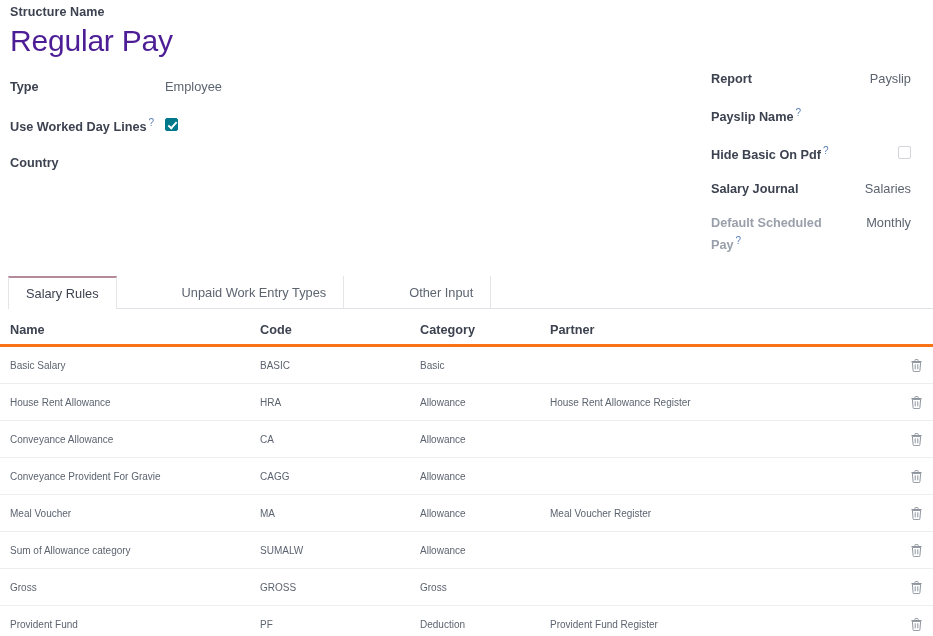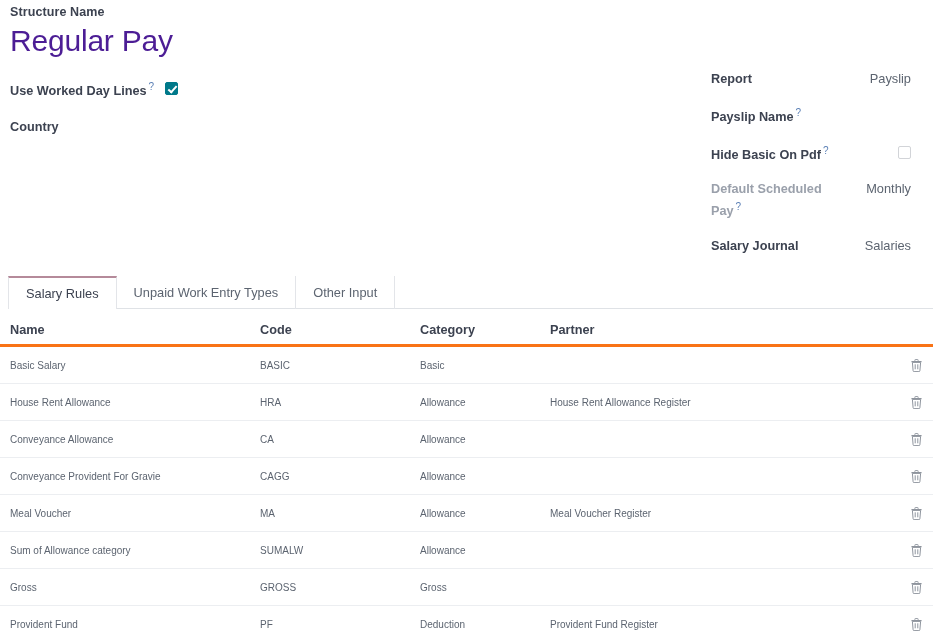--- a/index.html
+++ b/index.html
@@ -129,20 +129,21 @@
   
   .tabbar {
     position: absolute;
     left: 8px;
     top: 276px;
     width: 925px;
     height: 33px;
     display: flex;
     align-items: stretch;
     box-sizing: border-box;
+    gap: 48px;
   }
   .tabbar::after {
     content: "";
     position: absolute;
     left: 0;
     right: 0;
     bottom: 0;
     height: 1px;
     background: #dfe2e6;
   }
@@ -236,20 +237,24 @@
 
 <div class="sheet">
 
   <div class="title-block">
     <div class="field-caption">Structure Name</div>
     <div class="doc-title">Regular Pay</div>
   </div>
 
   <div class="col-left">
       <div class="frow">
+        <div class="flabel">Type</div>
+        <div class="fvalue">Employee</div>
+      </div>
+      <div class="frow">
         <div class="flabel">Use Worked Day Lines<span class="helpmark">?</span></div>
         <div class="fvalue"><span class="cbx checked"></span></div>
       </div>
       <div class="frow">
         <div class="flabel">Country</div>
         <div class="fvalue"></div>
       </div>
     </div>
 
   <div class="col-right">
@@ -259,26 +264,26 @@
       </div>
       <div class="frow">
         <div class="flabel">Payslip Name<span class="helpmark">?</span></div>
         <div class="fvalue"></div>
       </div>
       <div class="frow">
         <div class="flabel">Hide Basic On Pdf<span class="helpmark">?</span></div>
         <div class="fvalue"><span class="cbx"></span></div>
       </div>
       <div class="frow">
+        <div class="flabel">Salary Journal</div>
+        <div class="fvalue">Salaries</div>
+      </div>
+      <div class="frow">
         <div class="flabel muted">Default Scheduled Pay<span class="helpmark">?</span></div>
         <div class="fvalue">Monthly</div>
-      </div>
-      <div class="frow">
-        <div class="flabel">Salary Journal</div>
-        <div class="fvalue">Salaries</div>
       </div>
     </div>
 
   <div class="tabbar">
       <div class="tab active">Salary Rules</div>
       <div class="tab">Unpaid Work Entry Types</div>
       <div class="tab">Other Input</div>
       <div class="tab tabfill"></div>
     </div>
 

